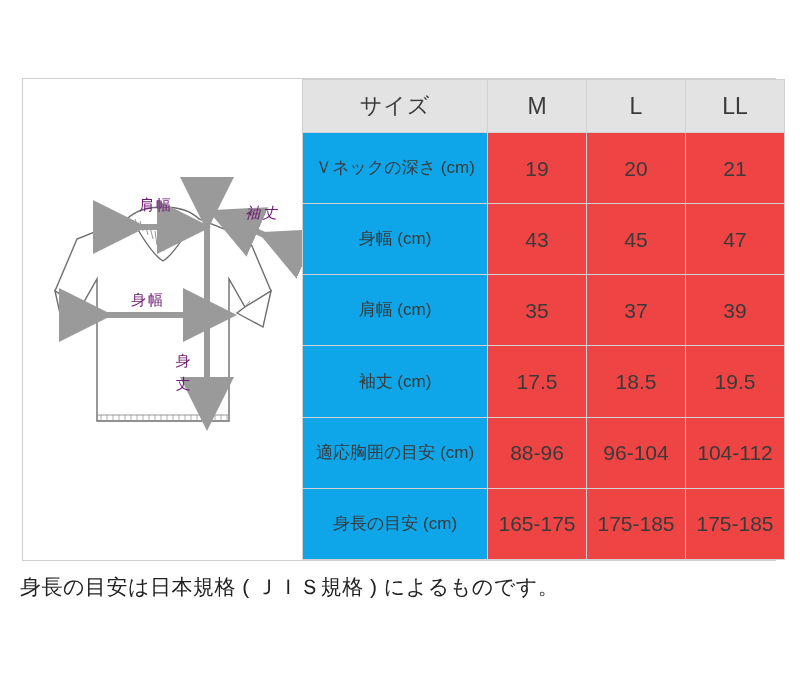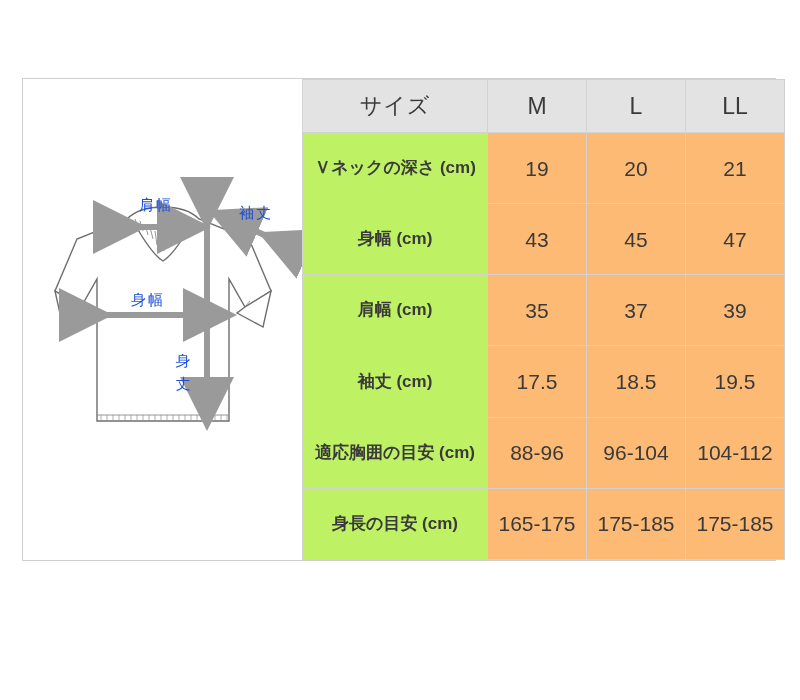--- a/index.html
+++ b/index.html
@@ -38,26 +38,26 @@
     flex: 0 0 279px;
   }
   .illu svg {
     position: absolute;
     left: 0;
     top: 0;
   }
   .illu-label {
     position: absolute;
     font-size: 15px;
-    color: #1d4ed8;
+    color: #701a75;
     letter-spacing: 2px;
     white-space: nowrap;
   }
   .lbl-kata  { left: 116px; top: 117px; }
-  .lbl-sode  { left: 216px; top: 125px; }
+  .lbl-sode  { left: 222px; top: 125px; font-style: italic; }
   .lbl-mihab { left: 108px; top: 212px; }
   .lbl-mitake{ left: 152px; top: 270px; width: 16px; line-height: 23px; letter-spacing: 0; text-align: center; white-space: normal;}
   
   .table-wrap {
     flex: 1 1 auto;
     display: flex;
     flex-direction: column;
   }
   table.size-table {
     border-collapse: collapse;
@@ -76,28 +76,28 @@
     background: #e3e3e3;
     font-weight: normal;
     font-size: 23px;
     height: 50px;
   }
   table.size-table thead th.hdr-name {
     font-size: 22px;
     letter-spacing: 1px;
   }
   table.size-table tbody th {
-    background: #bef264;
-    font-weight: bold;
+    background: #0ea5e9;
+    font-weight: normal;
     font-size: 17px;
     line-height: 22px;
     padding: 4px 6px;
   }
   table.size-table tbody td {
-    background: #fdba74;
+    background: #ef4444;
     font-size: 21px;
     line-height: 25px;
     padding: 4px 2px;
   }
   col.c-name { width: 185px; }
   col.c-val  { width: 99px; }
   
   .notes {
     position: absolute;
     left: 20px;
@@ -277,15 +277,16 @@
             <td>165-175</td>
             <td>175-185</td>
             <td>175-185</td>
           </tr>
         </tbody>
       </table>
     </div>
   </div>
 
   <div class="notes">
+    <p>身長の目安は日本規格 ( ＪＩＳ規格 ) によるものです。</p>
   </div>
 
 </div>
 
 </body></html>

